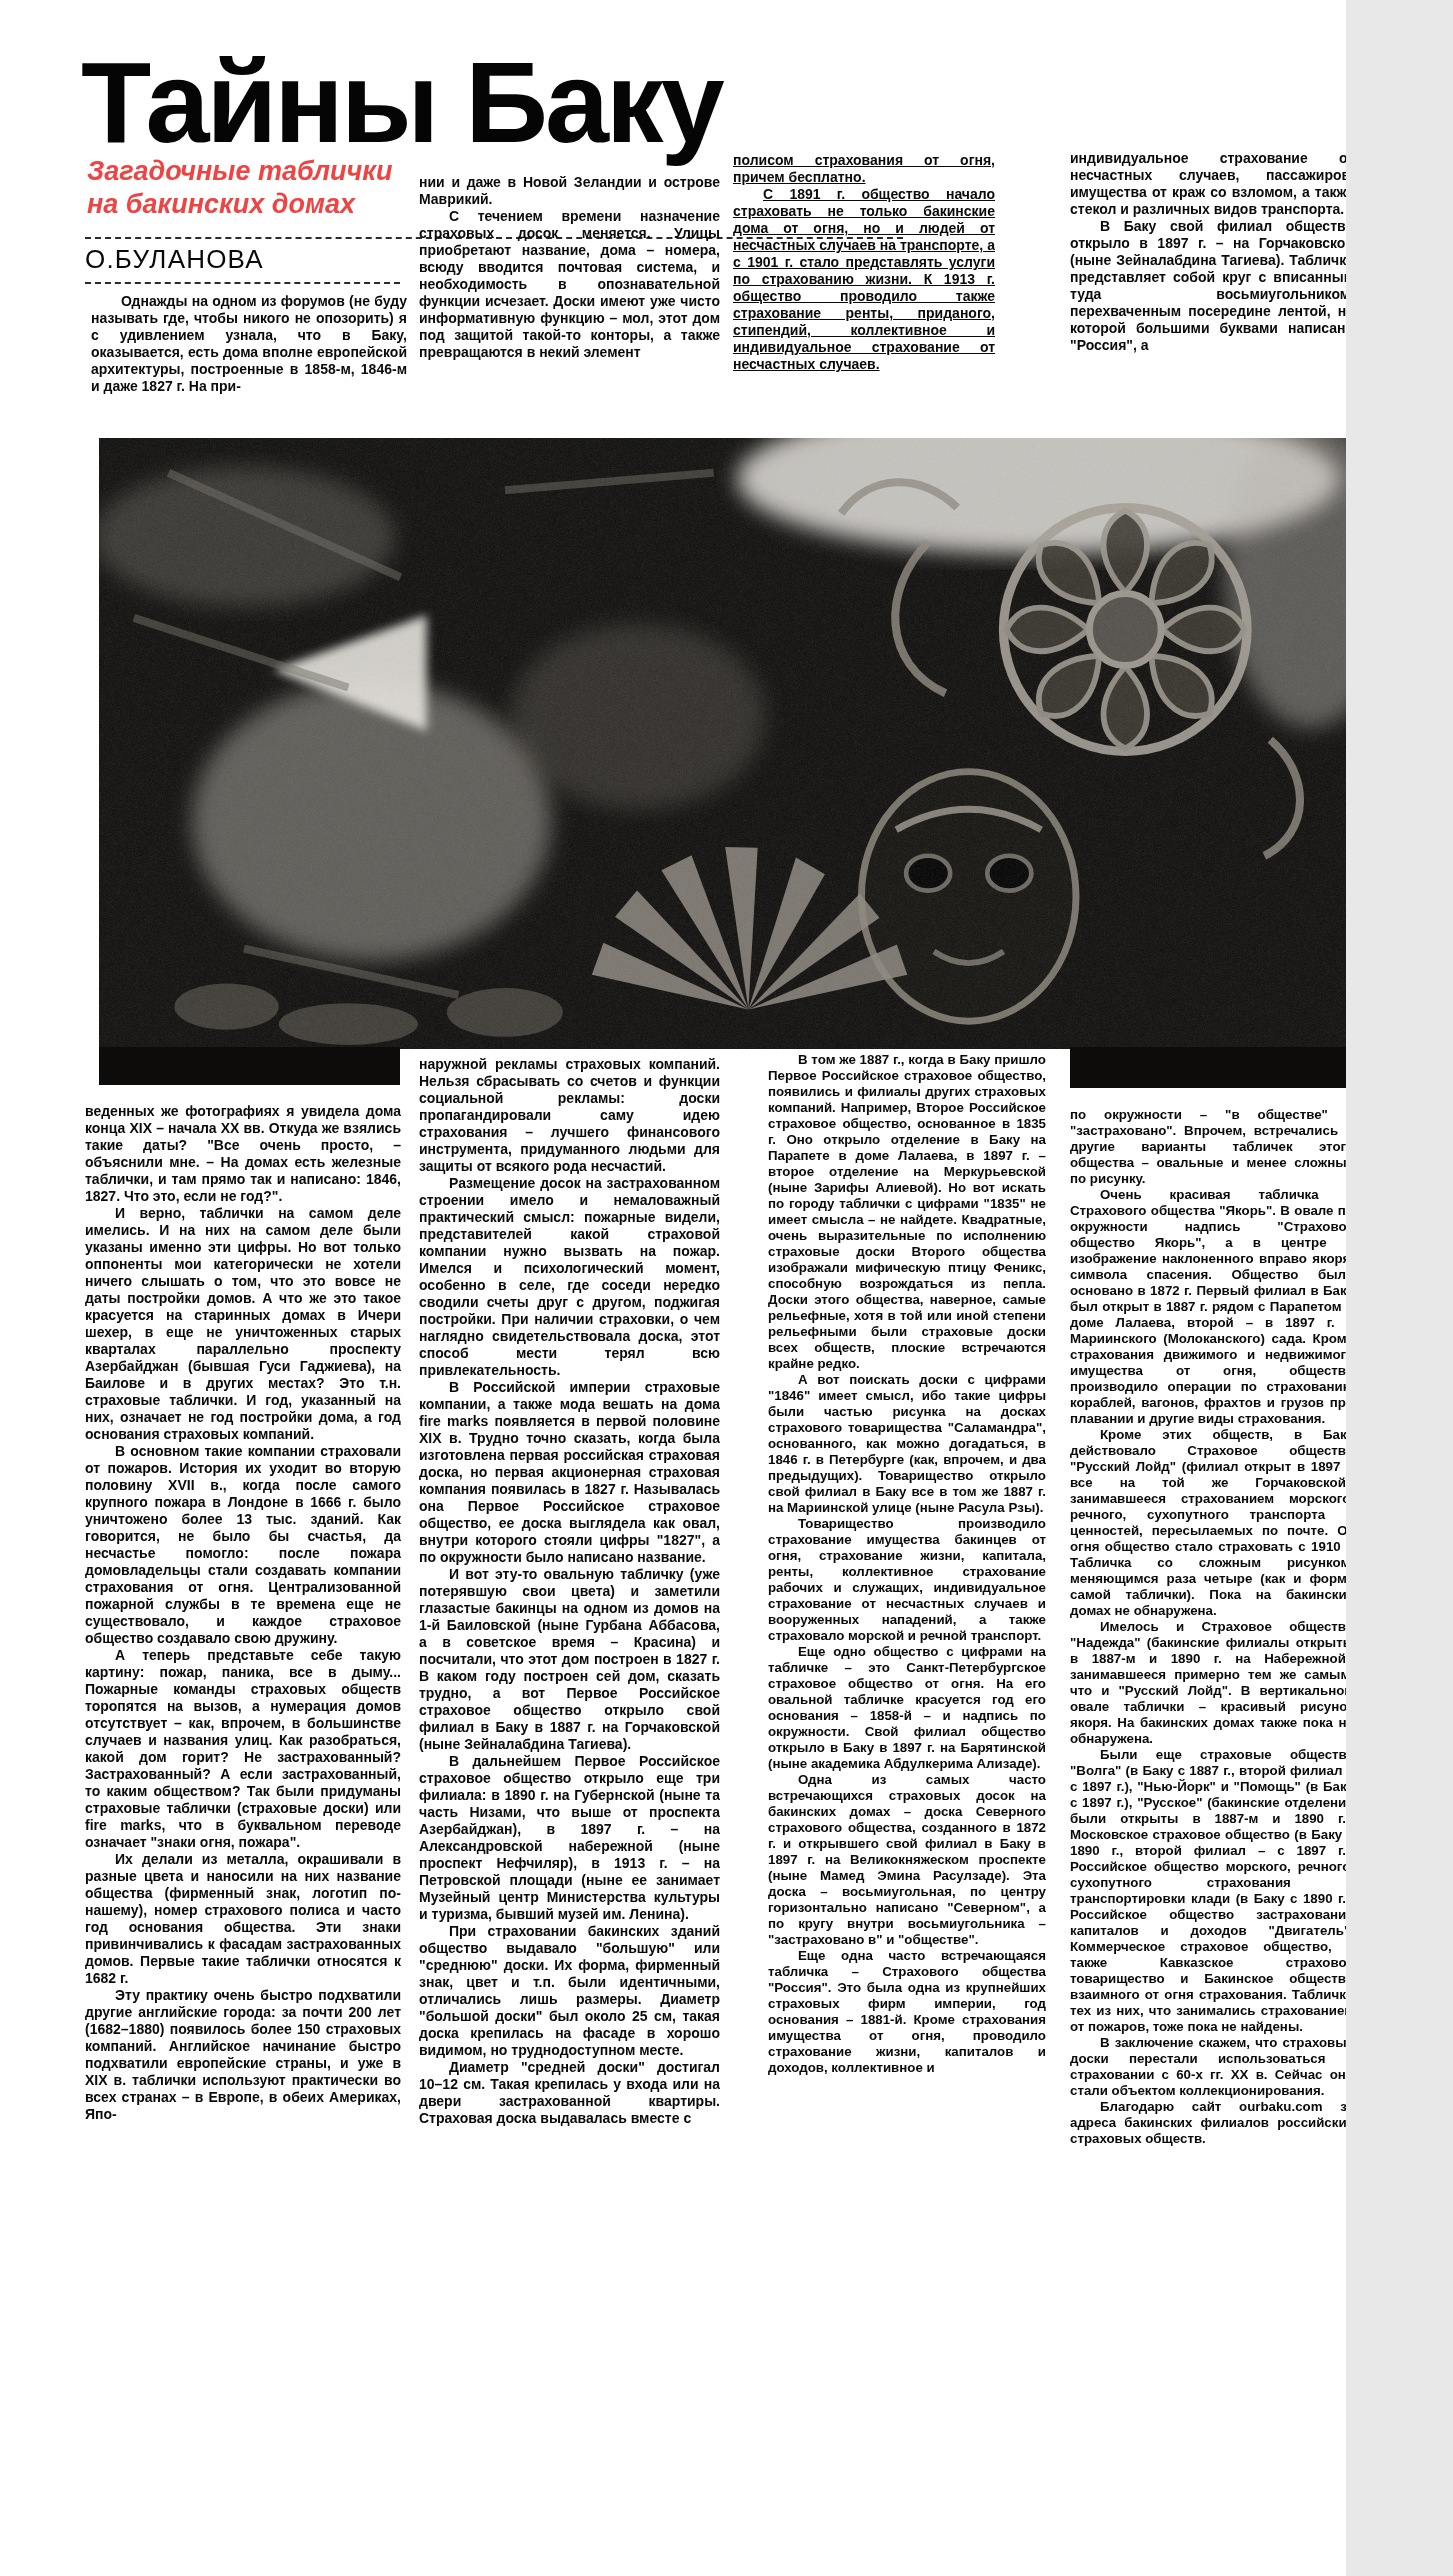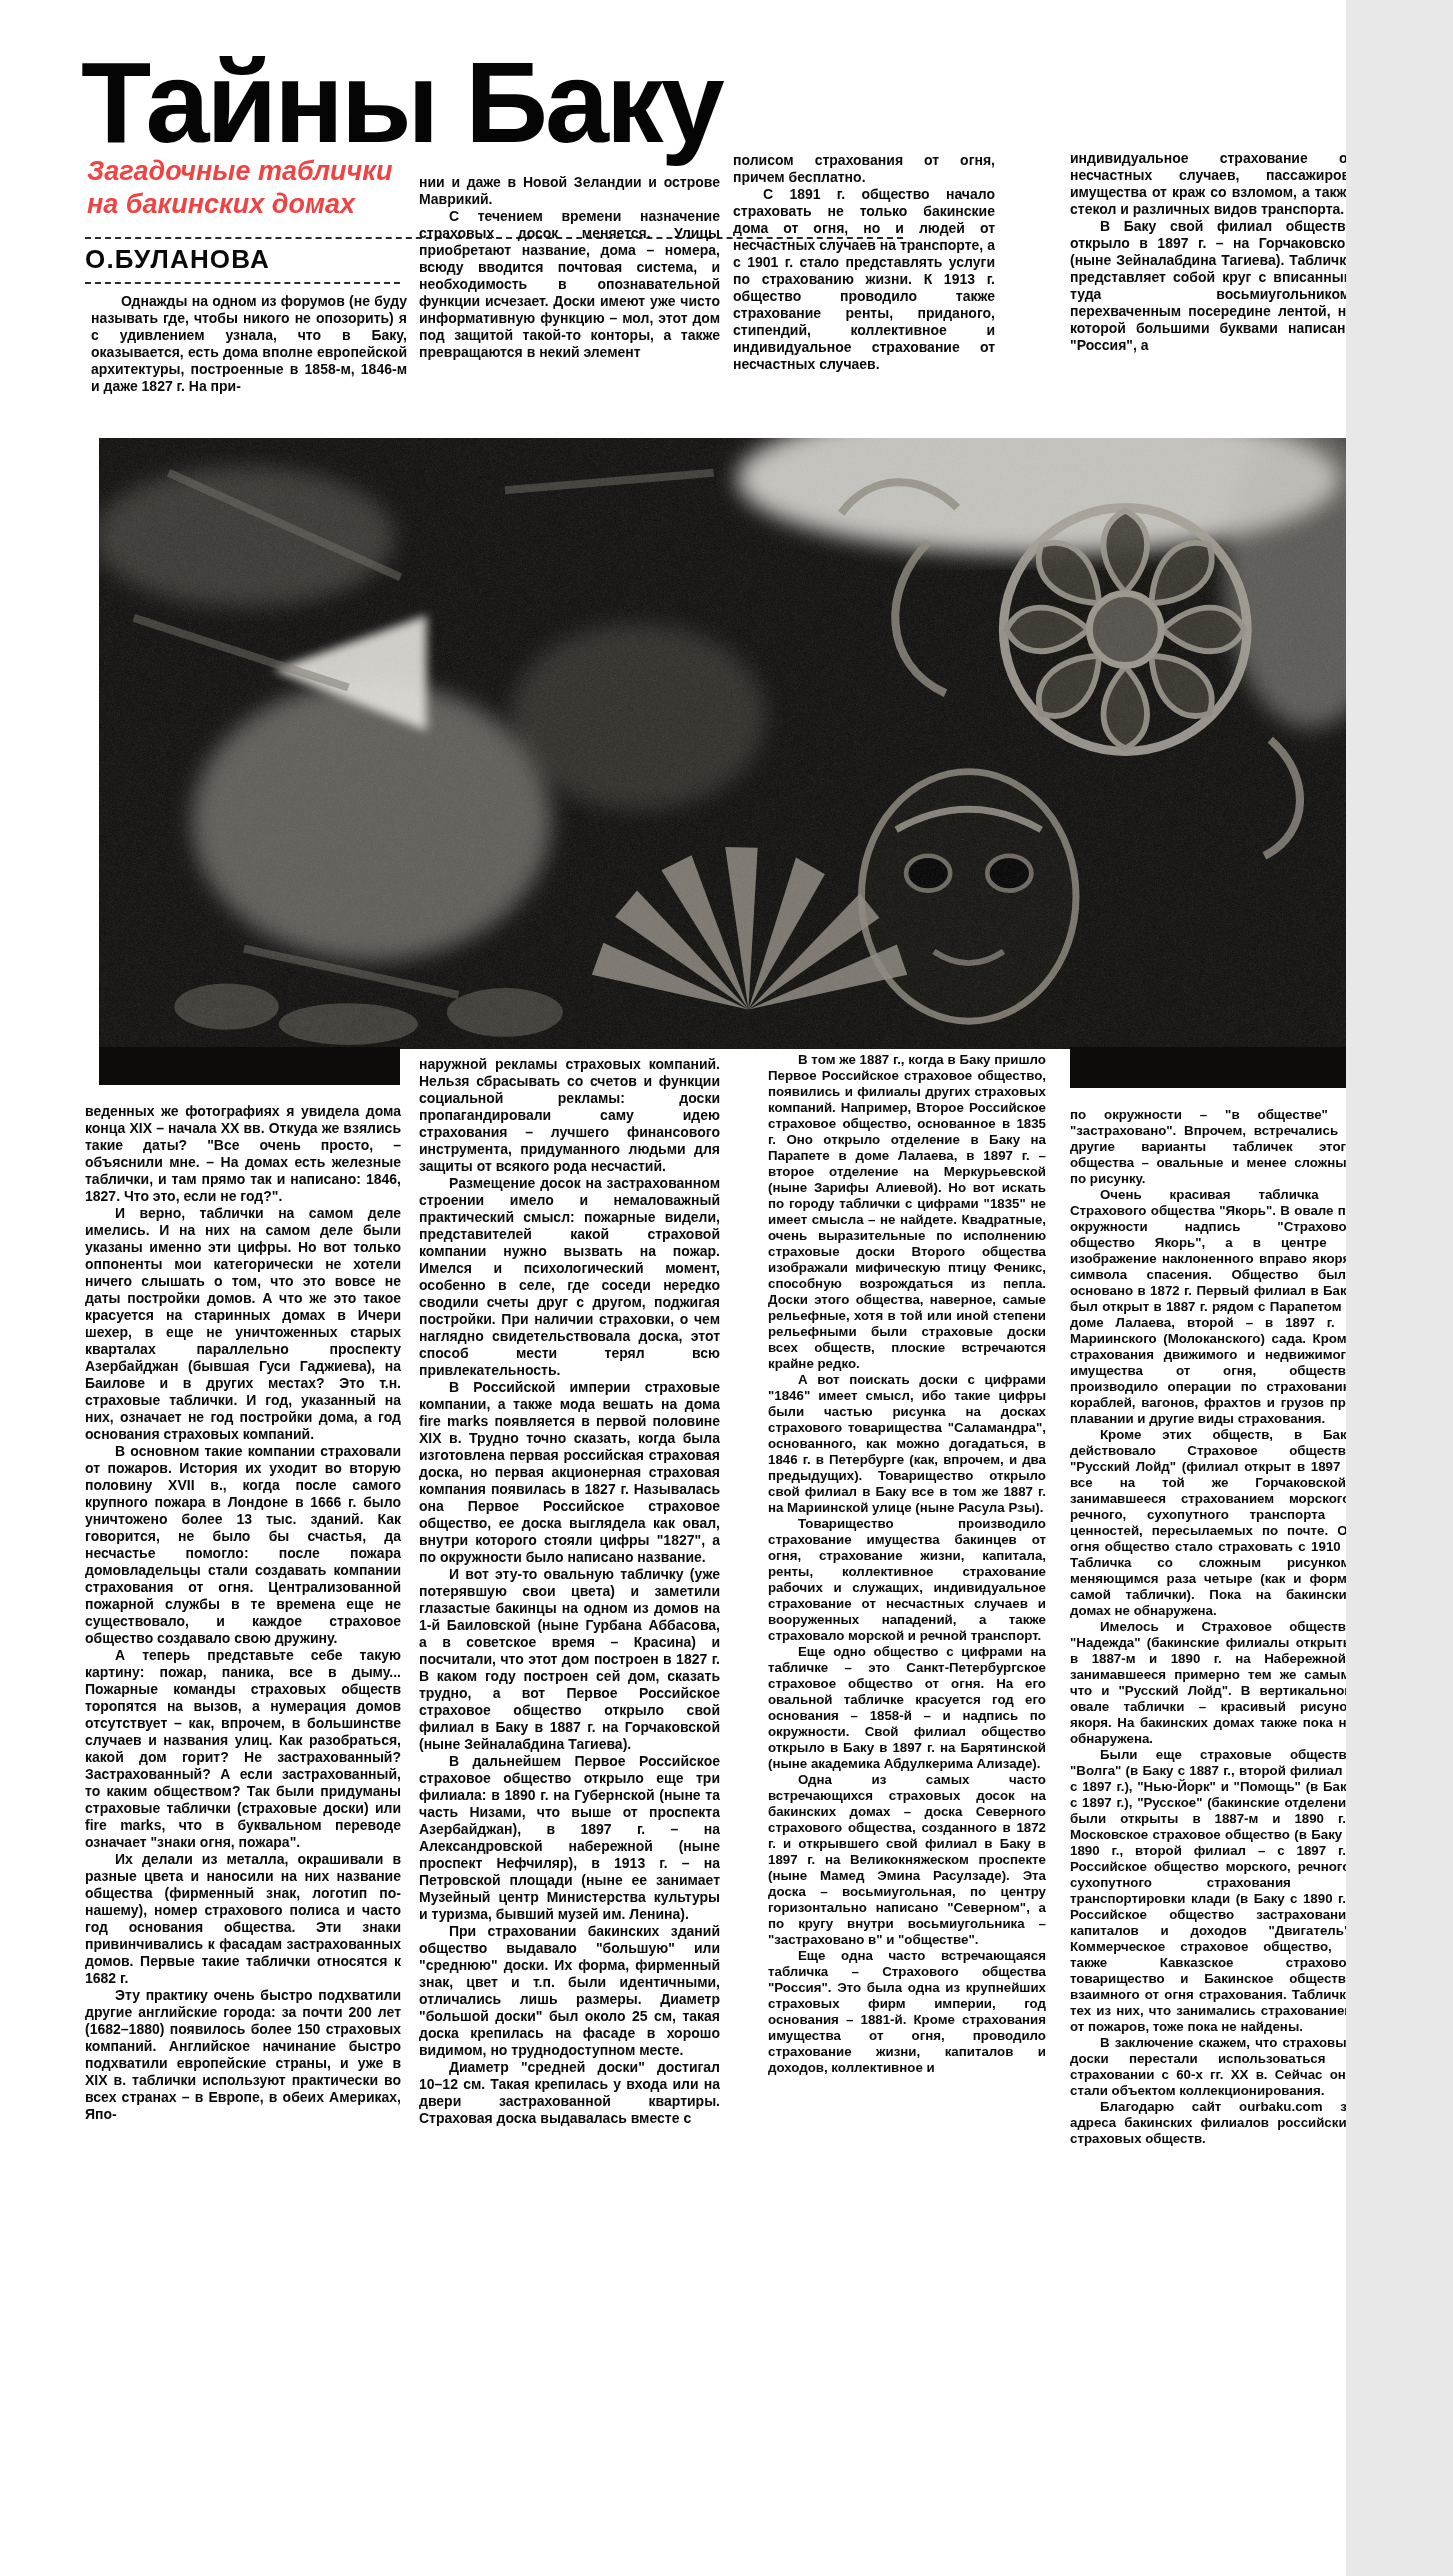--- a/index.html
+++ b/index.html
@@ -20,34 +20,34 @@
   .subtitle{
     position:absolute;left:87px;top:155px;
     font-size:27px;line-height:1.22;font-style:italic;font-weight:600;
     color:#ef4444;
   }
   .rule{position:absolute;border-top:2.3px dashed #2a2a2a;height:0;}
   .rule-top{left:85px;top:237px;width:818px;}
   .rule-author{left:85px;top:282px;width:315px;}
   .author{
     position:absolute;left:85px;top:244px;
-    font-size:26px;font-weight:700;letter-spacing:1.2px;
+    font-size:26px;font-weight:400;letter-spacing:1.2px;
   }
   
   .col{
     position:absolute;overflow:hidden;
     font-size:14px;line-height:17px;font-weight:700;
     text-align:justify;
   }
   .col p{margin:0;text-indent:30px;}
   .col.cont p:first-child{text-indent:0;}
   .col.dense{font-size:13.3px;line-height:16px;}
   #col1-top{left:85px;top:293px;width:316px;height:145px;margin-left:6px;}
   #col2-top{left:419px;top:174px;width:301px;height:264px;}
-  #col3-top{left:733px;top:152px;width:262px;height:286px;}
+  #col3-top{left:733px;top:152px;width:262px;height:286px;text-decoration:underline;}
   #col4-top{left:1070px;top:150px;width:284px;height:288px;}
   #col1-bottom{left:85px;top:1103px;width:316px;height:1386px;}
   #col2-bottom{left:419px;top:1056px;width:301px;height:1433px;}
   #col3-bottom{left:768px;top:1052px;width:278px;height:1438px;}
   #col4-bottom{left:1070px;top:1107px;width:284px;height:1383px;}
   
   .photo{
     position:absolute;left:99px;top:438px;width:1264px;height:611px;
     background:#0d0c0a;
   }

